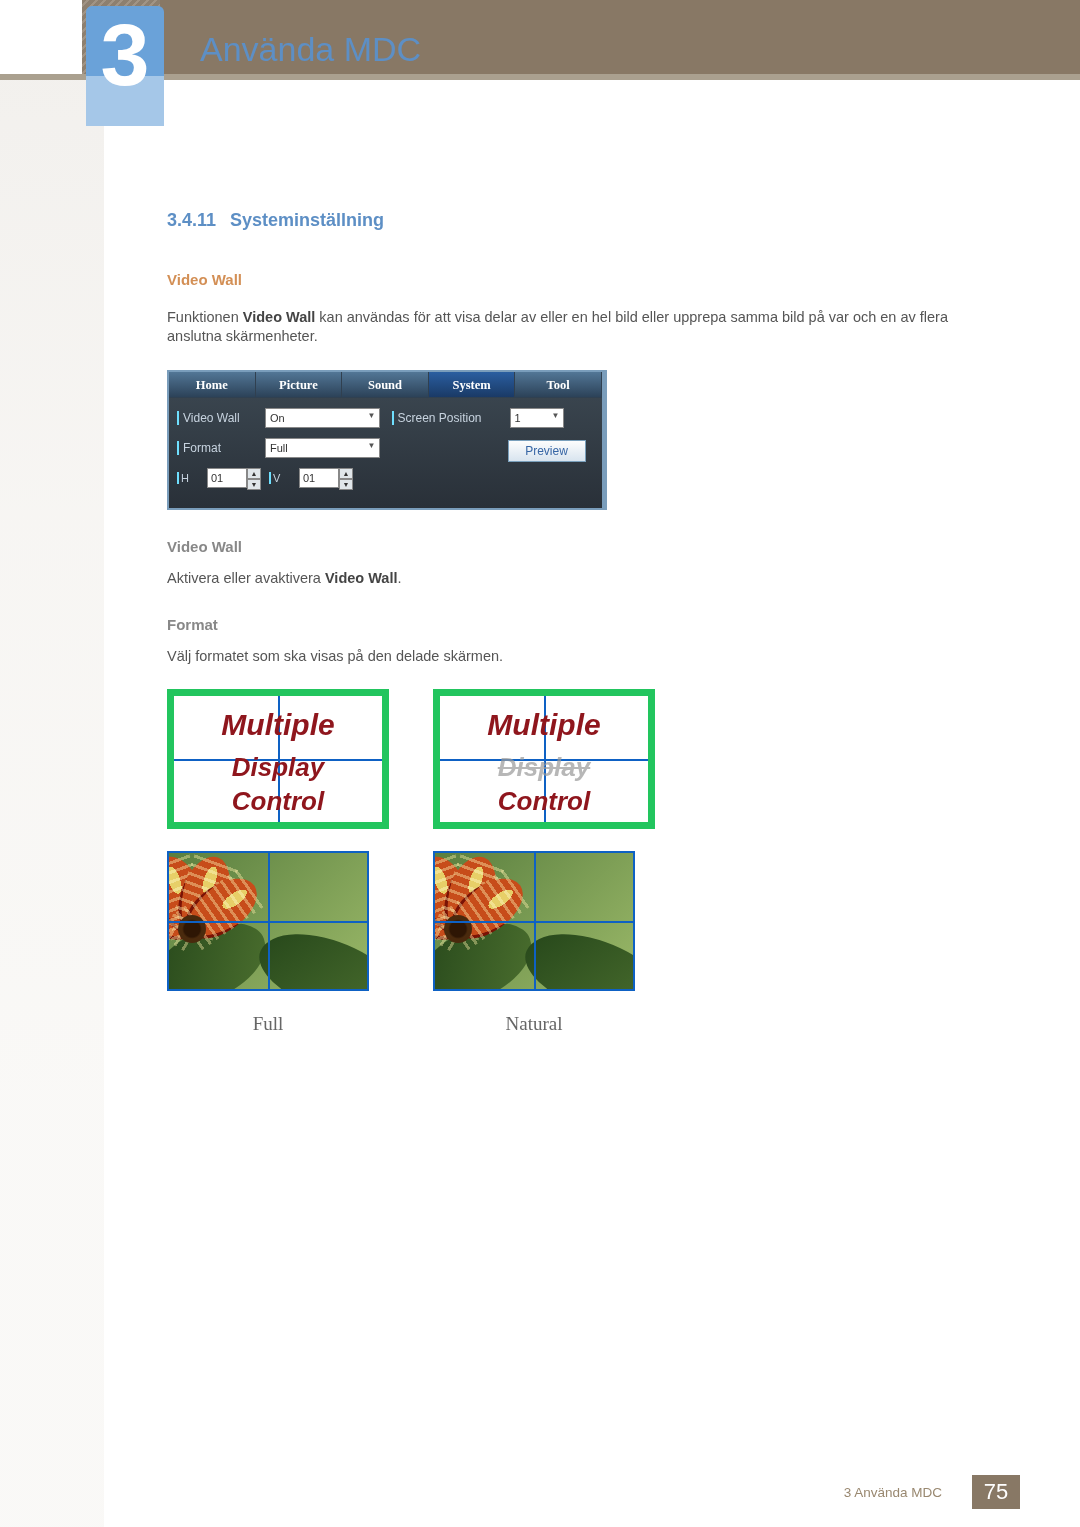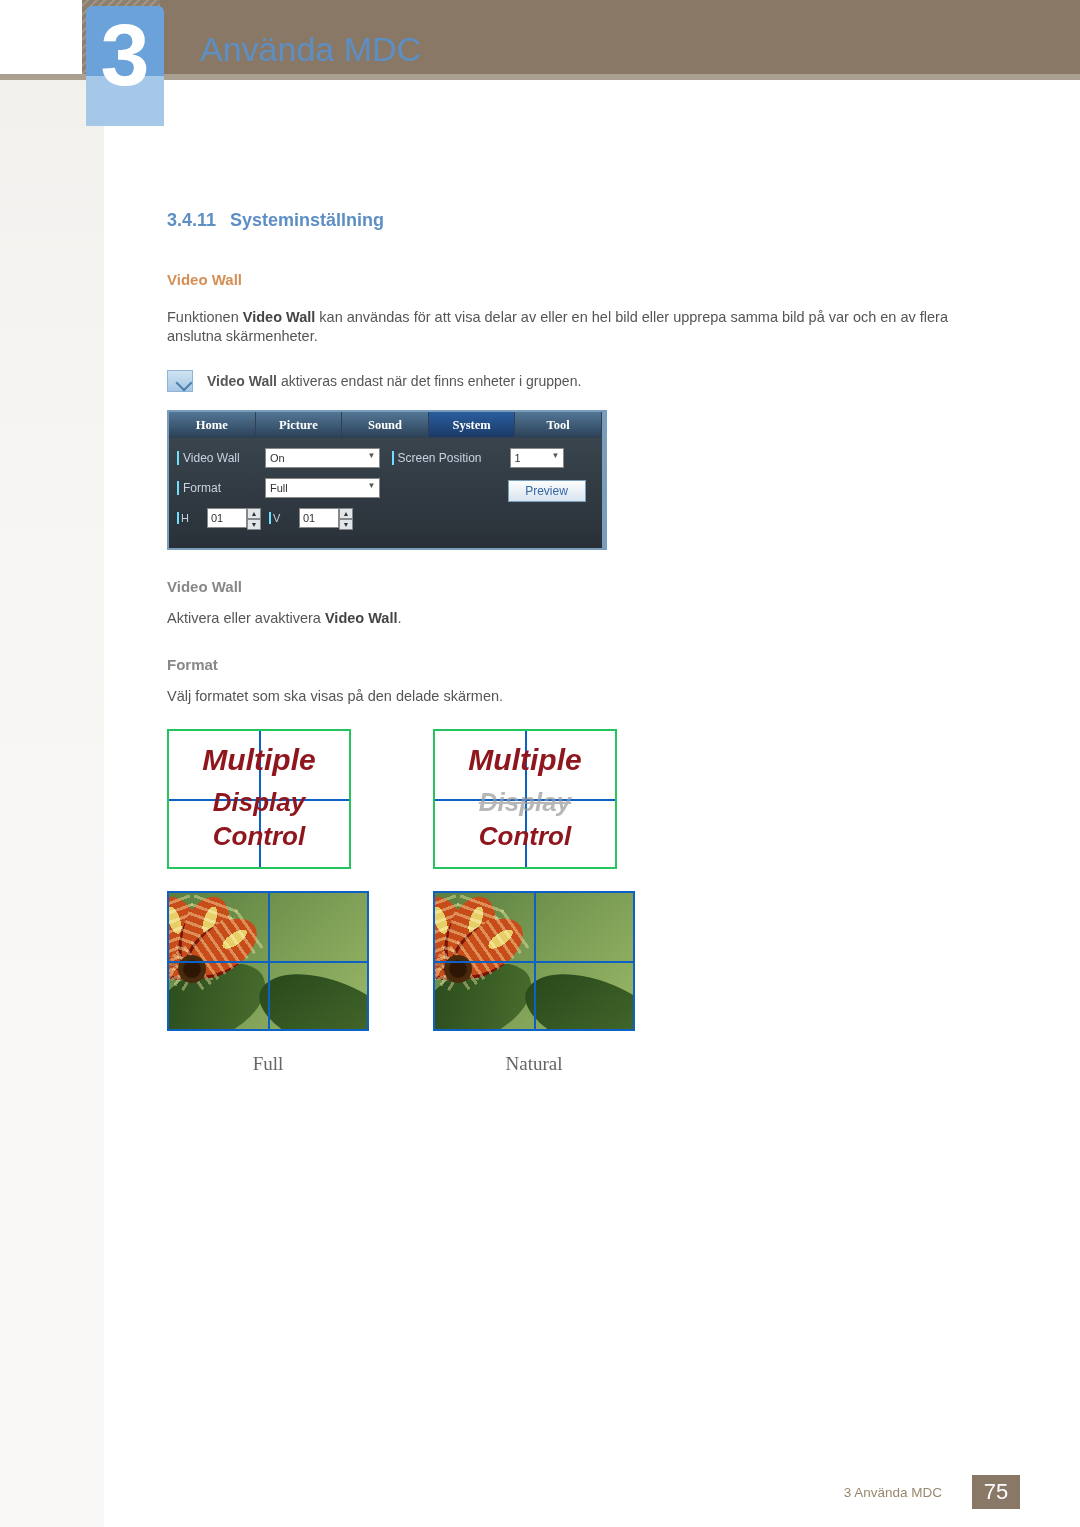--- a/index.html
+++ b/index.html
@@ -150,21 +150,21 @@
     background: linear-gradient(#fdfdfd,#d8e4ef);
     color:#3766a5; font-size:12px;
     display:flex; align-items:center; justify-content:center;
     margin-top:12px; margin-left: 116px;
   }
 
   .sub-h2 { color:#888; font-weight:600; font-size:15px; margin-top:28px; margin-bottom:14px;}
   .images-row { display:flex; gap:64px; margin-top:12px; }
   .img-col { width:202px; }
   .mdc-box {
-    width:184px; height:140px; border:2px solid #22c55e;
+    width:222px; height:140px; border:7px solid #22c55e;
     position:relative; background:#fff; overflow:hidden;
     display:flex; align-items:center; justify-content:center;
   }
   .mdc-box .vline { position:absolute; top:0; bottom:0; left:50%; width:2px; background:#0e61c4; }
   .mdc-box .hline { position:absolute; left:0; right:0; top:50%; height:2px; background:#0e61c4; }
   .mdc-text {
     position:absolute; width:100%; text-align:center;
     font-style:italic; font-weight:bold;
   }
   .mdc-t1{ top:12px; font-size:30px; color:#8f161d;}
@@ -244,26 +244,20 @@
     <span class="num">3.4.11</span><span>Systeminställning</span>
   </div>
 
 
   <div class="sub-h">Video Wall</div>
 
   <p class="p">
     <span>Funktionen </span><b>Video Wall</b><span> kan användas för att visa delar av eller en hel bild eller upprepa samma bild på var och en av flera anslutna skärmenheter.</span>
   </p>
 
-  <div class="note-row">
-    <div class="note-icon"></div>
-    <div class="note-text">
-      <b>Video Wall</b><span> aktiveras endast när det finns enheter i gruppen.</span>
-    </div>
-  </div>
 
   <div class="ui-panel">
     <div class="ui-tabs">
       <div class="ui-tab">Home</div>
       <div class="ui-tab">Picture</div>
       <div class="ui-tab">Sound</div>
       <div class="ui-tab active">System</div>
       <div class="ui-tab">Tool</div>
     </div>
     <div class="ui-body">

